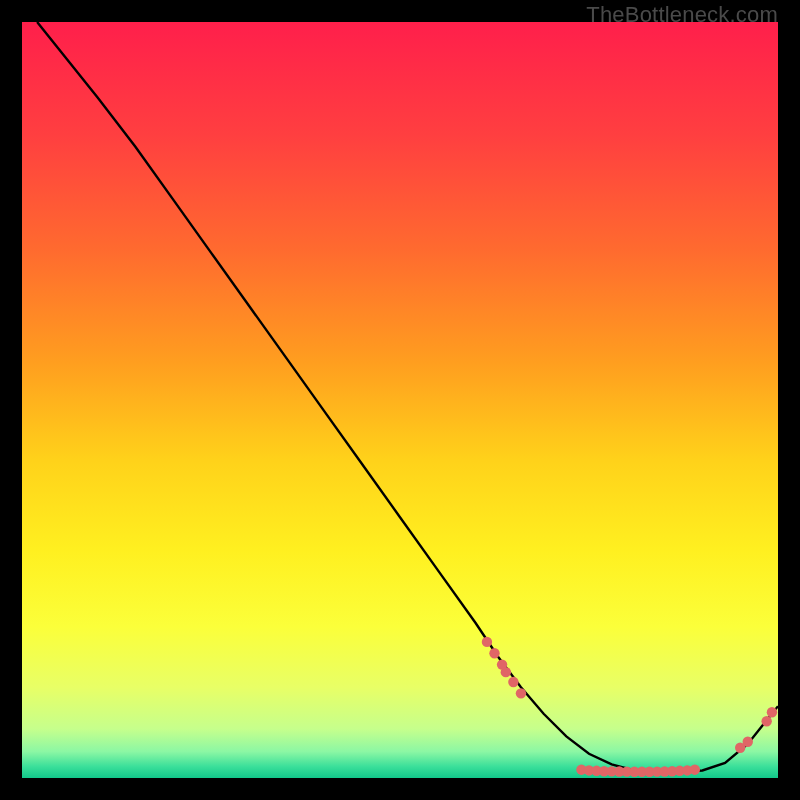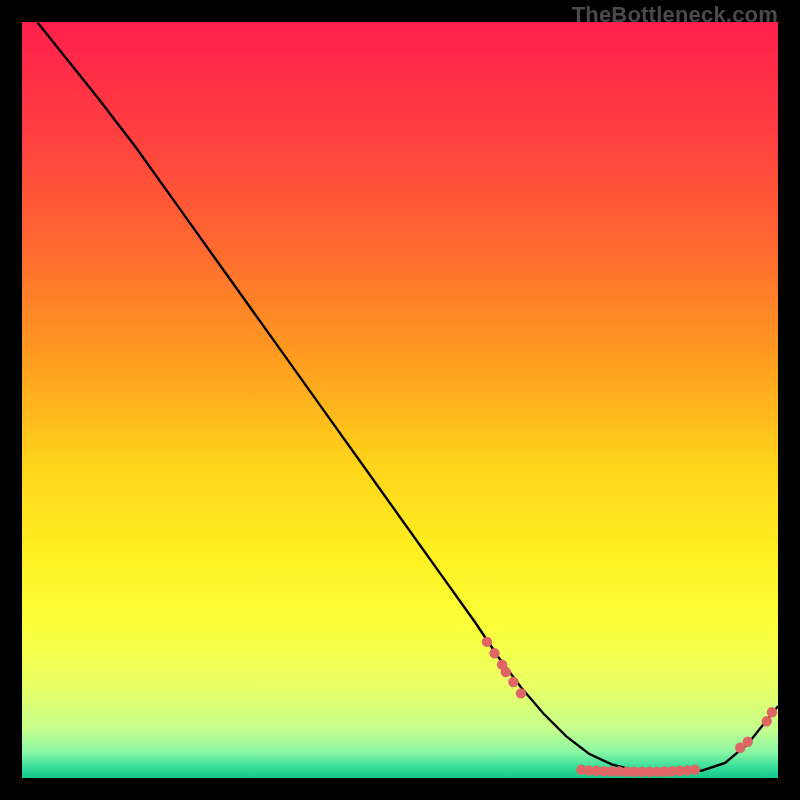--- a/index.html
+++ b/index.html
@@ -25,21 +25,21 @@
     height: 756px;
     
   }
   .watermark {
     position: absolute;
     top: 2px;
     right: 22px;
     color: #4a4a4a;
     font-size: 22px;
     letter-spacing: 0.2px;
-    font-weight: 700;
+    font-weight: 400;
   }
   svg {
     display: block;
   }
 </style>
 </head>
 <body>
 
 <div class="stage">
   <div class="watermark">TheBottleneck.com</div>

